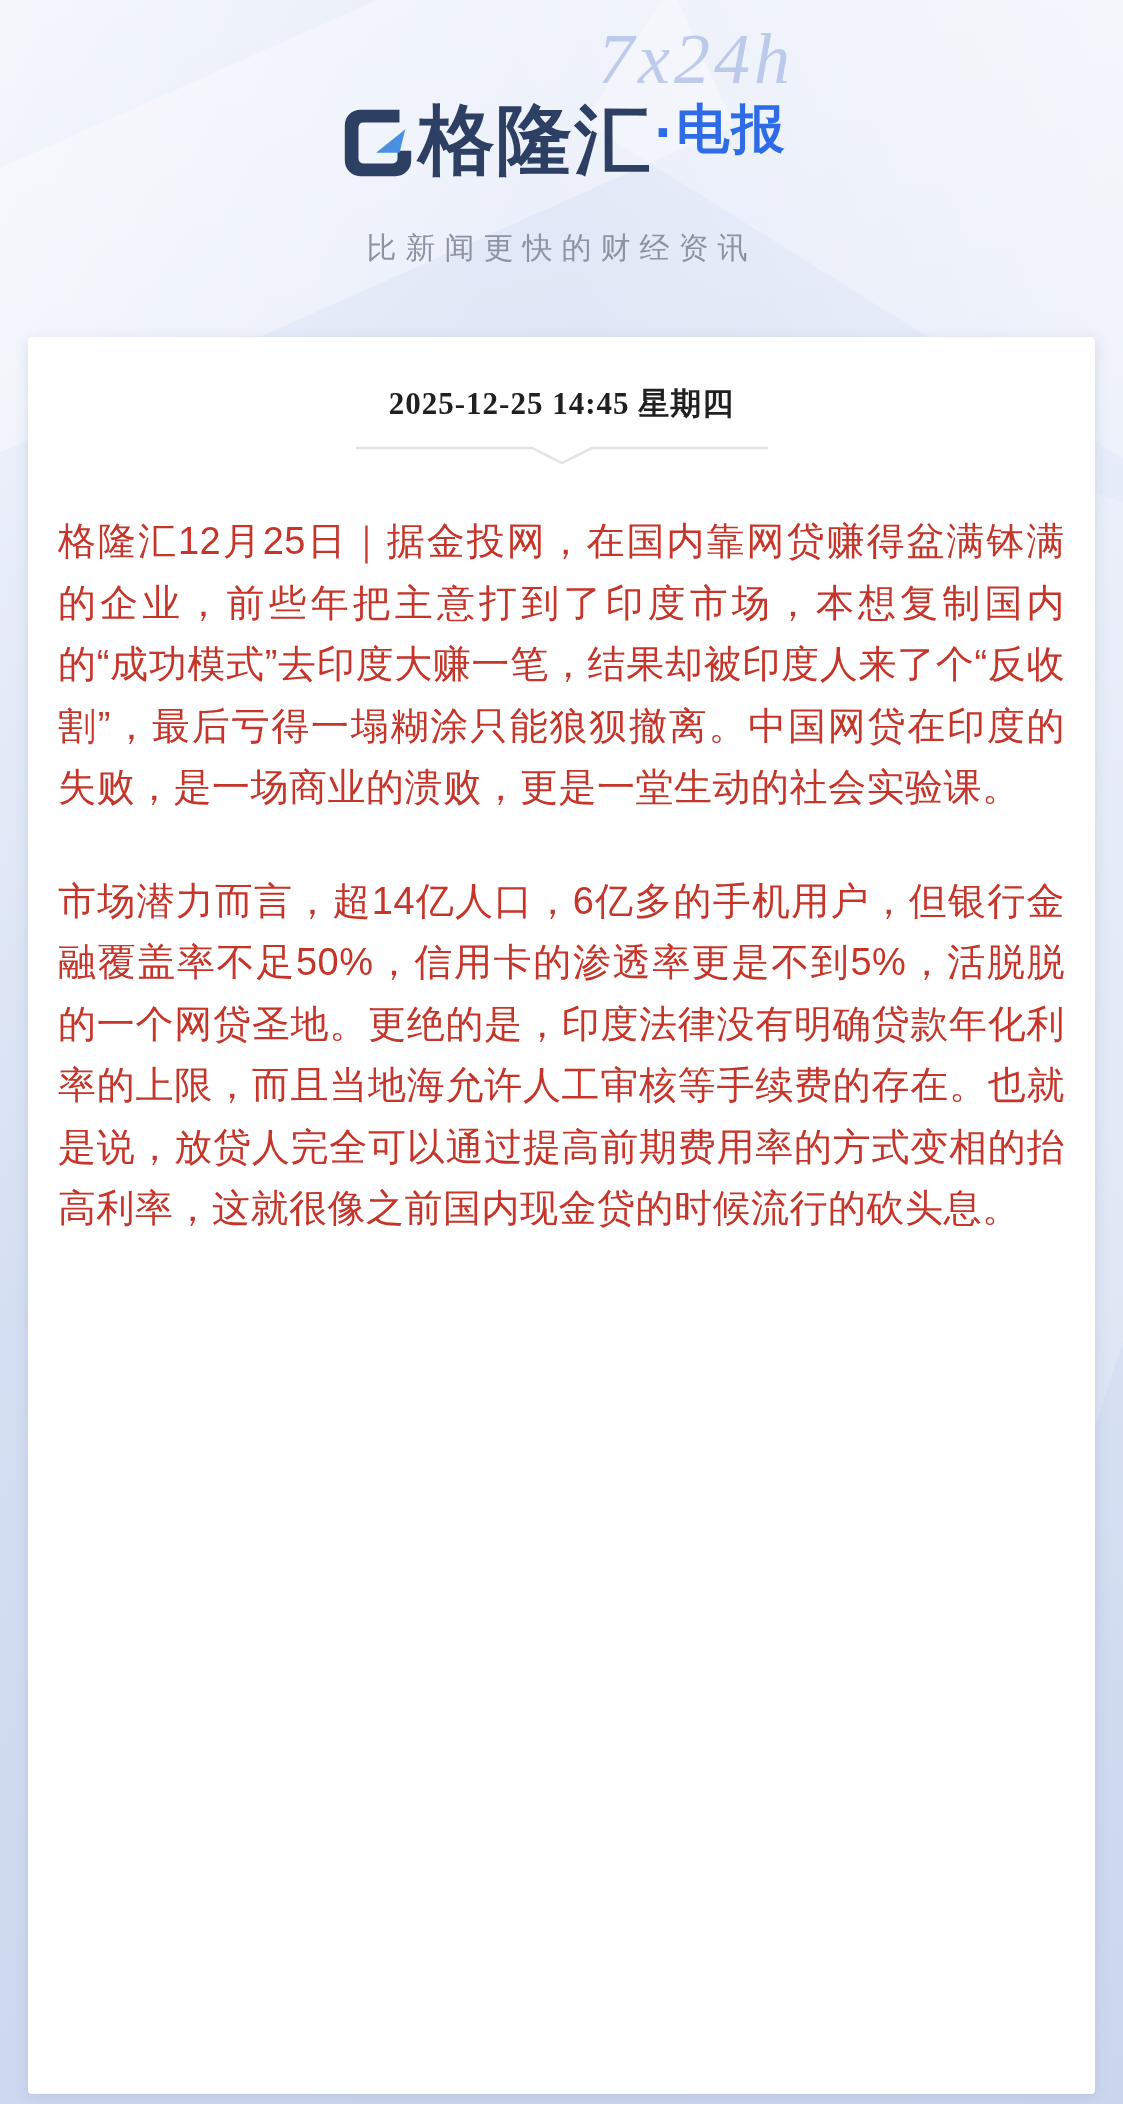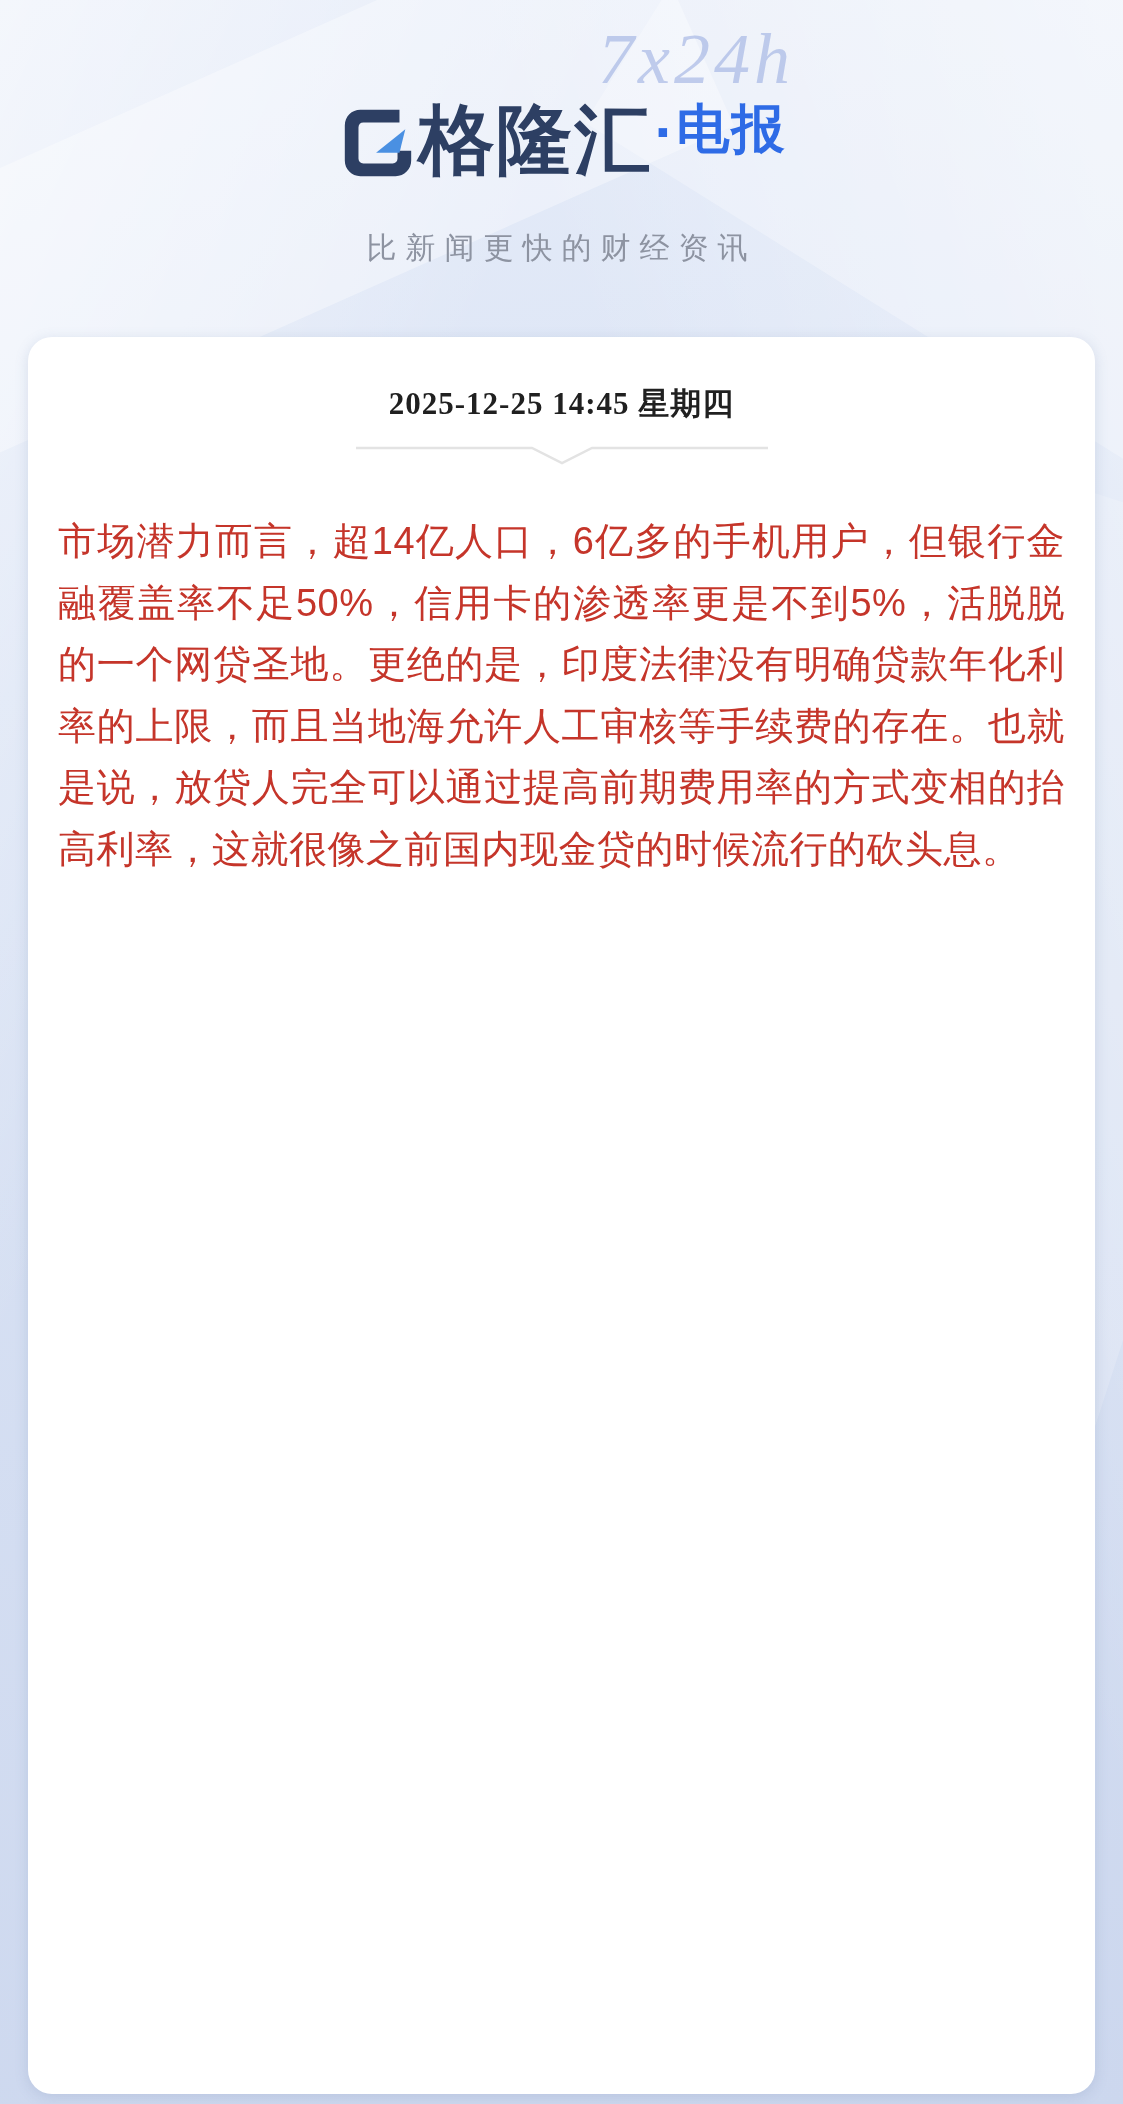--- a/index.html
+++ b/index.html
@@ -52,21 +52,21 @@
     position: absolute; top: 228px; left: 0; width: 100%;
     text-align: center;
     font-size: 30px; color: #8d93a1;
     letter-spacing: 9px;
   }
 
   .card {
     position: absolute;
     left: 28px; right: 28px; top: 337px; bottom: 10px;
     background: #ffffff;
-    border-radius: 24px;
+    border-radius: 4px;
     box-shadow: 0 3px 14px rgba(90, 110, 155, 0.18);
     padding: 46px 30px 60px 30px;
     overflow: hidden;
     z-index: 2;
   }
 
   .date-line {
     text-align: center;
     font-family: "Liberation Serif", "DejaVu Serif", serif;
     font-weight: bold;
@@ -130,15 +130,16 @@
 
 <div class="card">
   <div class="date-line">2025-12-25 14:45 星期四</div>
 
   <svg class="date-separator" viewBox="0 0 412 22">
     <polyline points="0,3 176,3 206,18 236,3 412,3" fill="none" stroke="#e3e3e3" stroke-width="2.5"></polyline>
   </svg>
 
 
   <div class="body-text">
+    <p>格隆汇12月25日｜据金投网，在国内靠网贷赚得盆满钵满的企业，前些年把主意打到了印度市场，本想复制国内的“成功模式”去印度大赚一笔，结果却被印度人来了个“反收割”，最后亏得一塌糊涂只能狼狈撤离。中国网贷在印度的失败，是一场商业的溃败，更是一堂生动的社会实验课。</p>
     <p>市场潜力而言，超14亿人口，6亿多的手机用户，但银行金融覆盖率不足50%，信用卡的渗透率更是不到5%，活脱脱的一个网贷圣地。更绝的是，印度法律没有明确贷款年化利率的上限，而且当地海允许人工审核等手续费的存在。也就是说，放贷人完全可以通过提高前期费用率的方式变相的抬高利率，这就很像之前国内现金贷的时候流行的砍头息。</p>
   </div>
 </div>
 
 </body></html>

